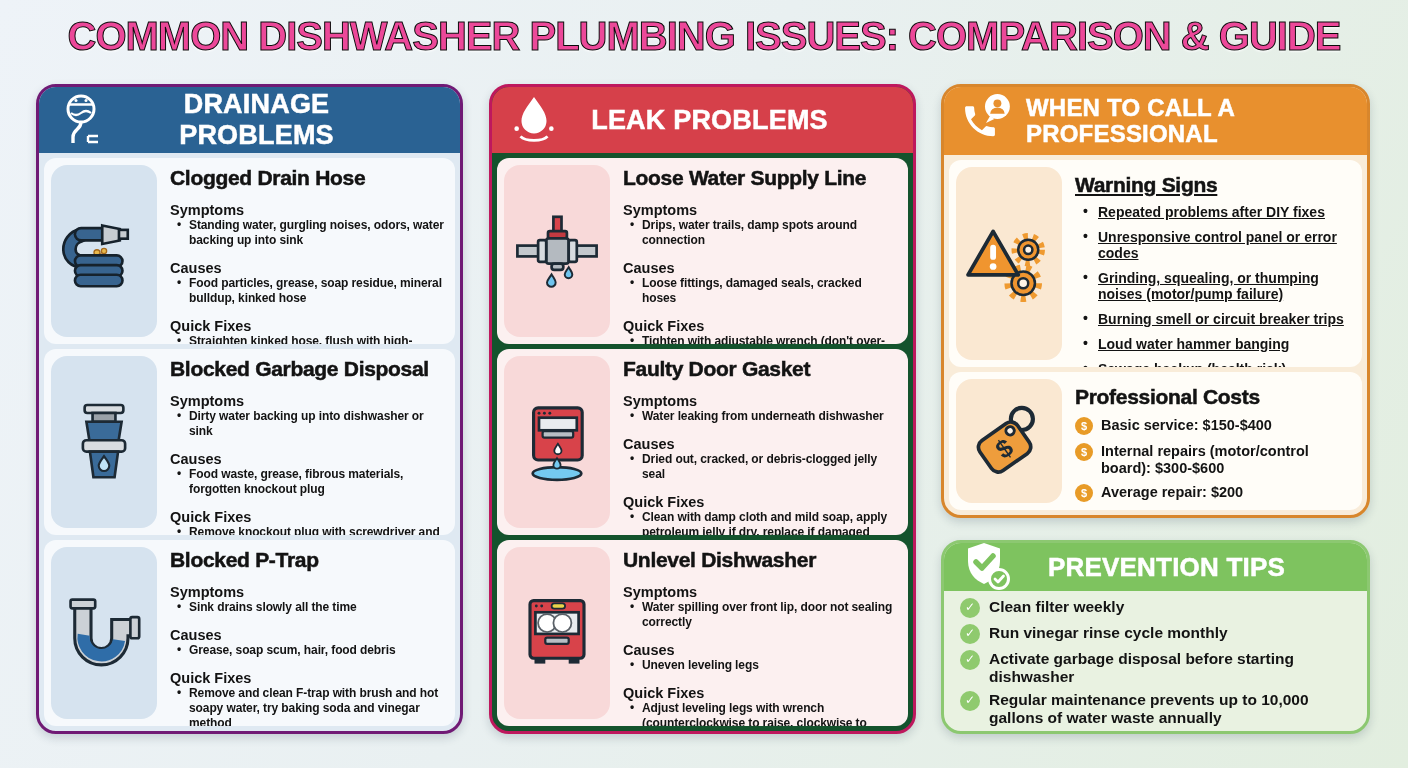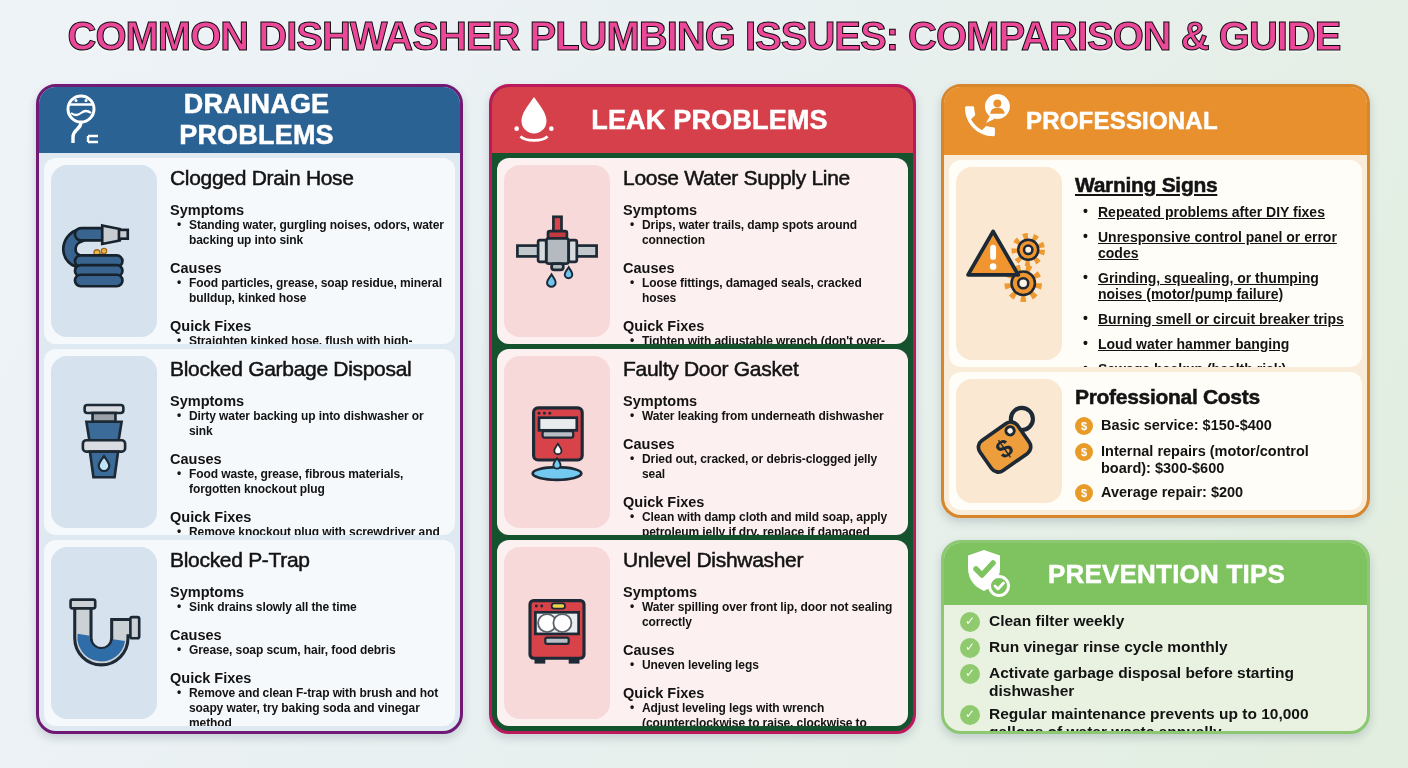--- a/index.html
+++ b/index.html
@@ -18,42 +18,42 @@
   .panel{position:absolute;border-radius:20px;overflow:hidden;box-shadow:0 4px 10px rgba(30,50,70,.18);box-sizing:border-box;}
   .p-drain{left:36px;top:84px;width:427px;height:650px;border:3px solid #701a75;background:#dfe9f2;}
   .p-leak {left:489px;top:84px;width:427px;height:650px;border:3px solid #be185d;background:#14532d;}
   .p-pro  {left:941px;top:84px;width:429px;height:434px;border:3px solid #d8862c;background:#f9ecd9;}
   .p-prev {left:941px;top:540px;width:429px;height:194px;border:3px solid #8cc871;background:#e9f2e1;}
 
   .panel-header{height:66px;display:flex;align-items:center;padding:0 14px;box-sizing:border-box;}
   .p-drain .panel-header{background:#2a6293;}
   .p-leak  .panel-header{background:#d6404a;}
   .p-pro   .panel-header{background:#e8902e;height:68px;}
-  .p-prev  .panel-header{background:#7ec35f;height:62px;}
+  .p-prev  .panel-header{background:#7ec35f;height:48px;}
   .header-icon{flex:none;width:56px;height:56px;display:flex;align-items:center;justify-content:center;}
   .panel-title{flex:1;text-align:center;color:#fff;font-size:27px;font-weight:bold;letter-spacing:.2px;padding-right:42px;
     -webkit-text-stroke:.5px #fff;}
   .p-pro .panel-title{text-align:left;font-size:24px;line-height:1.07;padding:0 0 0 12px;}
   .p-prev .panel-title{padding-right:34px;font-size:26px;}
 
   .panel-body{display:flex;flex-direction:column;gap:5px;padding:5px;height:calc(100% - 66px);box-sizing:border-box;}
   .p-pro .panel-body{height:calc(100% - 68px);}
   .p-prev .panel-body{display:block;height:calc(100% - 62px);padding:7px 16px 4px 16px;}
 
   .card{flex:1;display:flex;background:#f6f9fc;border-radius:12px;overflow:hidden;min-height:0;}
   .p-leak .card{background:#fcf0f0;}
   .p-pro  .card{background:#fffdf8;}
   .p-pro  .card.warning{flex:1.5;text-decoration:underline;}
   .tile{width:106px;flex:none;margin:7px;border-radius:16px;display:flex;align-items:center;justify-content:center;}
   .p-drain .tile{background:#d6e3ef;}
   .p-leak  .tile{background:#f8d9d9;}
   .p-pro   .tile{background:#fae8d2;}
 
   .card-text{flex:1;padding:7px 10px 4px 6px;min-width:0;}
-  .card-title{font-size:21px;font-weight:normal;letter-spacing:-.3px;margin:1px 0 2px;-webkit-text-stroke:.5px #131313;}
+  .card-title{font-size:21px;font-weight:bold;letter-spacing:-.3px;margin:1px 0 2px;-webkit-text-stroke:.5px #131313;}
   .sec-label{font-size:14.5px;font-weight:bold;margin-top:12px;}
   ul.blist{margin:0;padding:0 0 0 7px;list-style:none;}
   .blist li{position:relative;padding-left:12px;font-size:12px;font-weight:bold;line-height:1.24;letter-spacing:-.1px;}
   .blist li::before{content:"\2022";position:absolute;left:0;top:-1px;}
 
   .cost-row{display:flex;align-items:center;gap:7px;margin:7px 0 2px 2px;font-size:14px;font-weight:bold;}
   .badge{width:17px;height:17px;border-radius:50%;color:#fff;font-size:11px;font-weight:bold;
     display:flex;align-items:center;justify-content:center;flex:none;}
   .badge.red{background:#d6333f;}
   .badge.orange{background:#e89b27;width:18px;height:18px;}
@@ -304,20 +304,21 @@
     <span class="header-icon">
       <svg width="56" height="56" viewBox="0 0 54 54">
         <path transform="translate(2,8) scale(1.6)" fill="#fff" d="M6.6 10.8c1.4 2.8 3.8 5.1 6.6 6.6l2.2-2.2c.3-.3.7-.4 1-.2 1.1.4 2.3.6 3.6.6.6 0 1 .4 1 1V20c0 .6-.4 1-1 1C10.6 21 3 13.4 3 4c0-.6.4-1 1-1h3.5c.6 0 1 .4 1 1 0 1.2.2 2.4.6 3.6.1.3 0 .7-.2 1l-2.3 2.2z"></path>
         <circle cx="38" cy="13" r="12" fill="#fff"></circle>
         <polygon points="31,22 27,29 35,25" fill="#fff"></polygon>
         <circle cx="38" cy="10" r="3.8" fill="#e8902e"></circle>
         <path d="M31,20 a7,6 0 0 1 14,0 z" fill="#e8902e"></path>
       </svg>
     </span>
     <div class="panel-title">
+      <div>WHEN TO CALL A</div>
       <div>PROFESSIONAL</div>
     </div>
   </div>
   <div class="panel-body">
 
     <div class="card warning">
       <div class="tile">
         <svg width="92" height="96" viewBox="0 0 110 110">
           <circle cx="78" cy="38" r="16" fill="none" stroke="#ef9a30" stroke-width="8" stroke-dasharray="5.5 6"></circle>
           <circle cx="78" cy="38" r="12" fill="#f0952f" stroke="#1d2a35" stroke-width="3"></circle>

